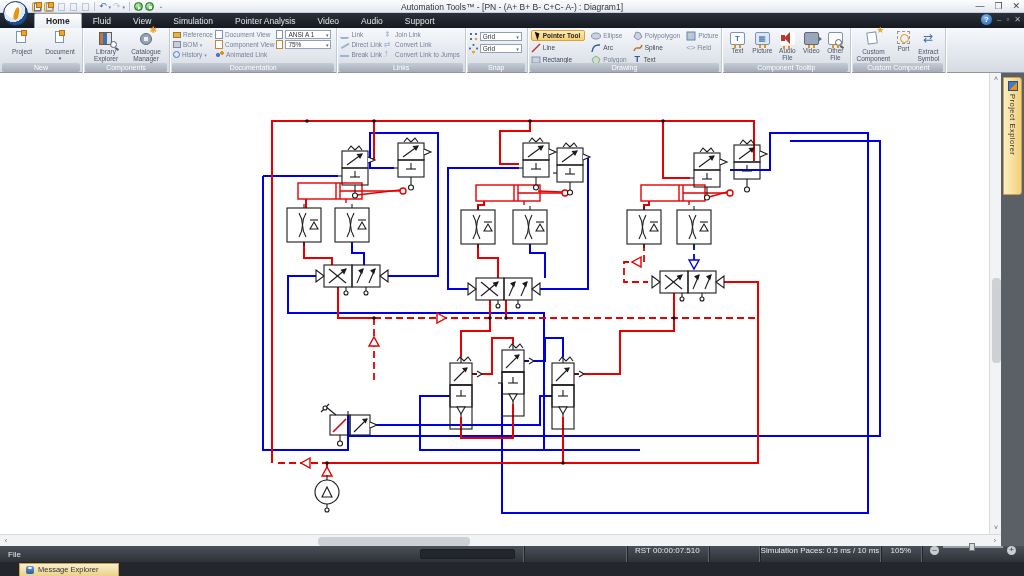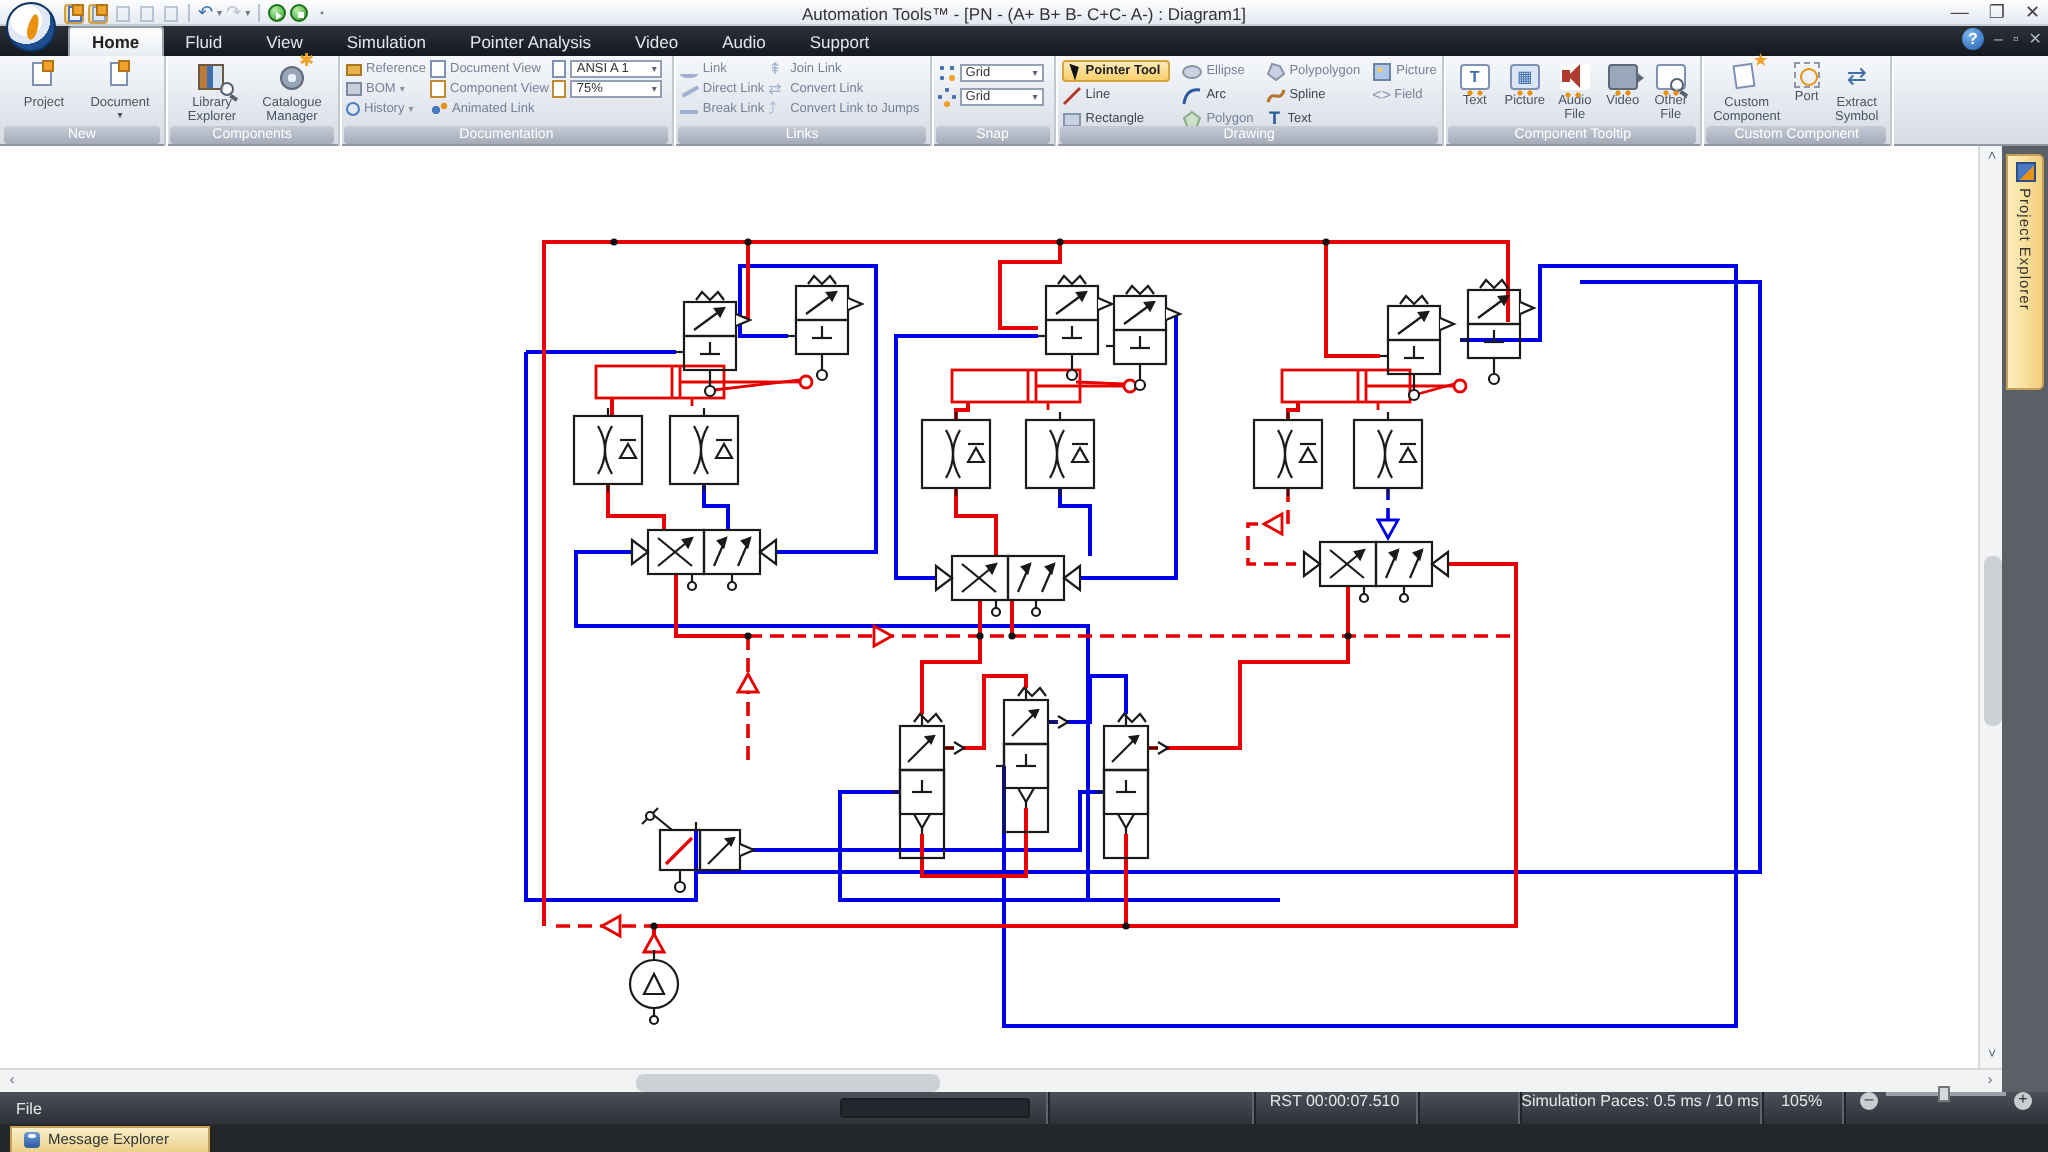--- a/index.html
+++ b/index.html
@@ -119,21 +119,21 @@
     background:linear-gradient(#4b5058,#2d3138); color:#e6e8ea; font-size:8px; display:flex; align-items:center; }
   #statusbar .seg { height:100%; display:flex; align-items:flex-start; justify-content:center; border-left:1px solid #60656d; box-shadow:inset 1px 0 0 #20242a; }
   #status-ready { padding-left:8px; flex:0 0 420px; justify-content:flex-start !important; border-left:none !important; box-shadow:none !important; display:flex; align-items:center; height:100%; }
   #status-inset { width:110px; height:10px; background:#23272d; border:1px solid #1a1d22; border-radius:2px; margin-right:8px; }
   .zoomslider { display:flex; align-items:center; gap:4px; padding:0 8px; }
   .zs-btn { width:9px; height:9px; border-radius:50%; background:#c9ccd1; color:#2d3138; font-size:8px; line-height:8px; text-align:center; }
   .zs-track { position:relative; width:60px; height:2px; background:#9aa0a8; }
   .zs-thumb { position:absolute; left:26px; top:-3px; width:6px; height:8px; background:#d5d8dc; border:1px solid #777; }
 
   #bottombar { position:absolute; left:0; top:562px; width:1024px; height:14px; background:#23272c; display:flex; align-items:center; }
-  #msg-tab { margin-left:5px; height:13px; width:100px; background:linear-gradient(#faf0cb,#ecd089);
+  #msg-tab { margin-left:19px; height:13px; width:100px; background:linear-gradient(#faf0cb,#ecd089);
     border:1px solid #c8a052; border-bottom:none; display:flex; align-items:center; gap:4px; padding:0 6px;
     font-size:7.5px; color:#333; }
   #msg-tab .mico { width:8px; height:8px; border-radius:2px; background:linear-gradient(#6f9bd8,#2c5a9e); position:relative; }
   #msg-tab .mico::after { content:""; position:absolute; left:2px; top:1.5px; width:4px; height:2px; border-radius:50%; background:#fff; }
 </style>
 </head>
 <body>
 
 <div id="app">
 

